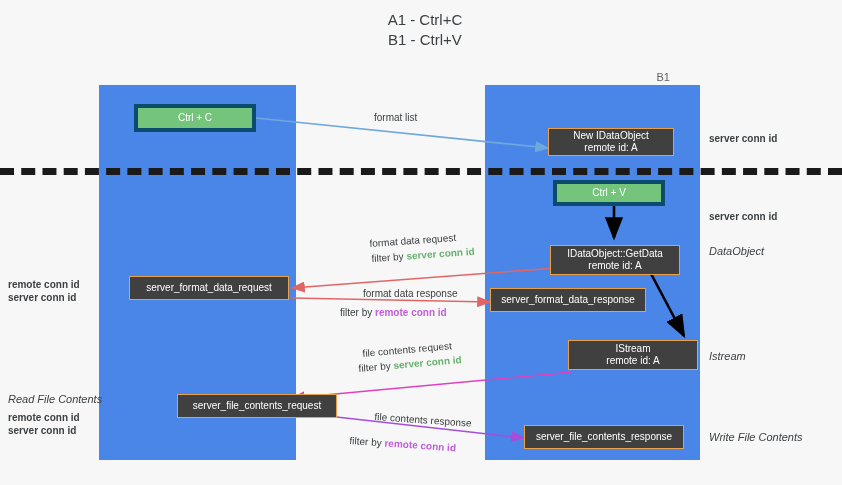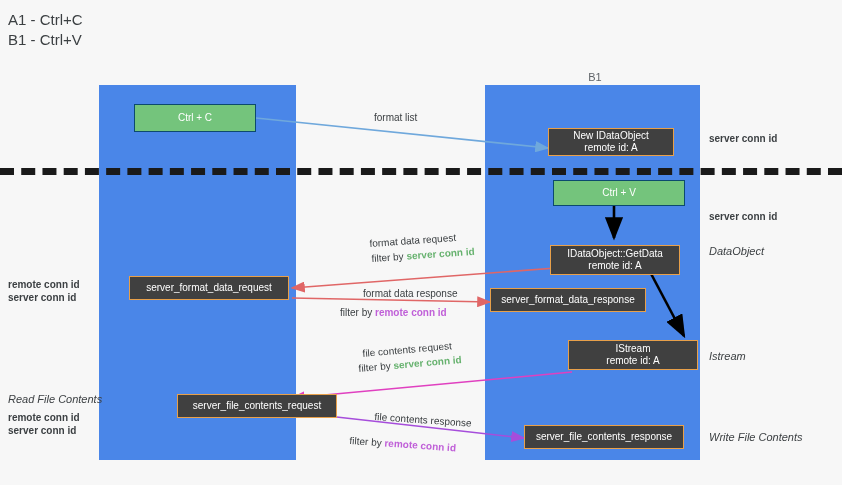--- a/index.html
+++ b/index.html
@@ -5,55 +5,55 @@
   html,body{margin:0;padding:0;}
   body{
     width:842px;height:485px;
     background:#f7f7f7;
     font-family:"Liberation Sans","DejaVu Sans",sans-serif;
     position:relative;overflow:hidden;
   }
   .stage{position:absolute;inset:0;}
   .abs{position:absolute;}
   #title{
-    left:8px;right:0;top:10px;text-align:left;
+    left:8px;right:0;top:10px;text-align:center;
     font-size:15px;color:#3c4043;line-height:20px;white-space:pre-line;
   }
   .col-head{
     text-align:center;font-size:11px;color:#5f6368;line-height:13px;white-space:pre-line;
   }
   .lane{background:#4a86e8;}
   .node{
     box-sizing:border-box;display:flex;flex-direction:column;
     align-items:center;justify-content:center;
     color:#ffffff;font-size:10px;line-height:12px;text-align:center;
     white-space:pre-line;
   }
-  .node.green{background:#74c47c;border:1px solid #0c4a6e;}
+  .node.green{background:#74c47c;border:4px solid #0c4a6e;}
   .node.orange{background:#404040;border:1px solid #e8a04a;}
   .side-label{font-size:11px;color:#3c4043;line-height:13px;white-space:pre-line;font-style:italic;}
   .conn-green{color:#67b26f;font-weight:bold;}
   .conn-purple{color:#c060d8;font-weight:bold;}
   .lbl{font-size:10px;color:#3c4043;line-height:13px;white-space:nowrap;}
   .lbl.bold{font-weight:bold;}
   .rot-a{transform-origin:0 0;}
   svg.arrows{position:absolute;left:0;top:0;width:842px;height:485px;overflow:visible;}
   .dashline{position:absolute;left:0;top:168px;width:842px;height:0;
     border-top:7px dashed #1a1a1a;}
   .stack{display:flex;flex-direction:column;}
 </style>
 </head>
 <body>
 
 <div class="stage">
 
   <div id="title" class="abs">A1 - Ctrl+C
 B1 - Ctrl+V</div>
 
-  <div class="abs col-head" style="left:520px;top:58px;width:150px;">
+  <div class="abs col-head" style="left:520px;top:58px;width:150px;text-align:right;">
     <span>B1</span><br>
     <span>connection</span>
   </div>
 
   <div class="abs lane" style="left:99px;top:85px;width:197px;height:375px;"></div>
   <div class="abs lane" style="left:485px;top:85px;width:215px;height:375px;"></div>
 
   <svg class="arrows">
     <defs>
       <marker id="ah-blue" markerWidth="9" markerHeight="7" refX="8" refY="3.5" orient="auto">
@@ -88,21 +88,21 @@
     <line x1="292" y1="412" x2="524" y2="438" stroke="#a64ddb" stroke-width="1.6" marker-end="url(#ah-purple)"></line>
   </svg>
 
   <div class="dashline"></div>
 
   <div class="abs node green" style="left:134px;top:104px;width:122px;height:28px;">Ctrl + C</div>
 
   <div class="abs node orange" style="left:548px;top:128px;width:126px;height:28px;">New IDataObject
 remote id: A</div>
 
-  <div class="abs node green" style="left:553px;top:180px;width:132px;height:26px;">Ctrl + V</div>
+  <div class="abs node green" style="left:553px;top:180px;width:112px;height:26px;">Ctrl + V</div>
 
   <div class="abs node orange" style="left:550px;top:238px;width:130px;height:30px;margin-top:7px;">IDataObject::GetData
 remote id: A</div>
 
   <div class="abs node orange" style="left:129px;top:276px;width:160px;height:24px;">server_format_data_request</div>
 
   <div class="abs node orange" style="left:490px;top:288px;width:156px;height:24px;">server_format_data_response</div>
 
   <div class="abs node orange" style="left:568px;top:340px;width:130px;height:30px;">IStream
 remote id: A</div>

